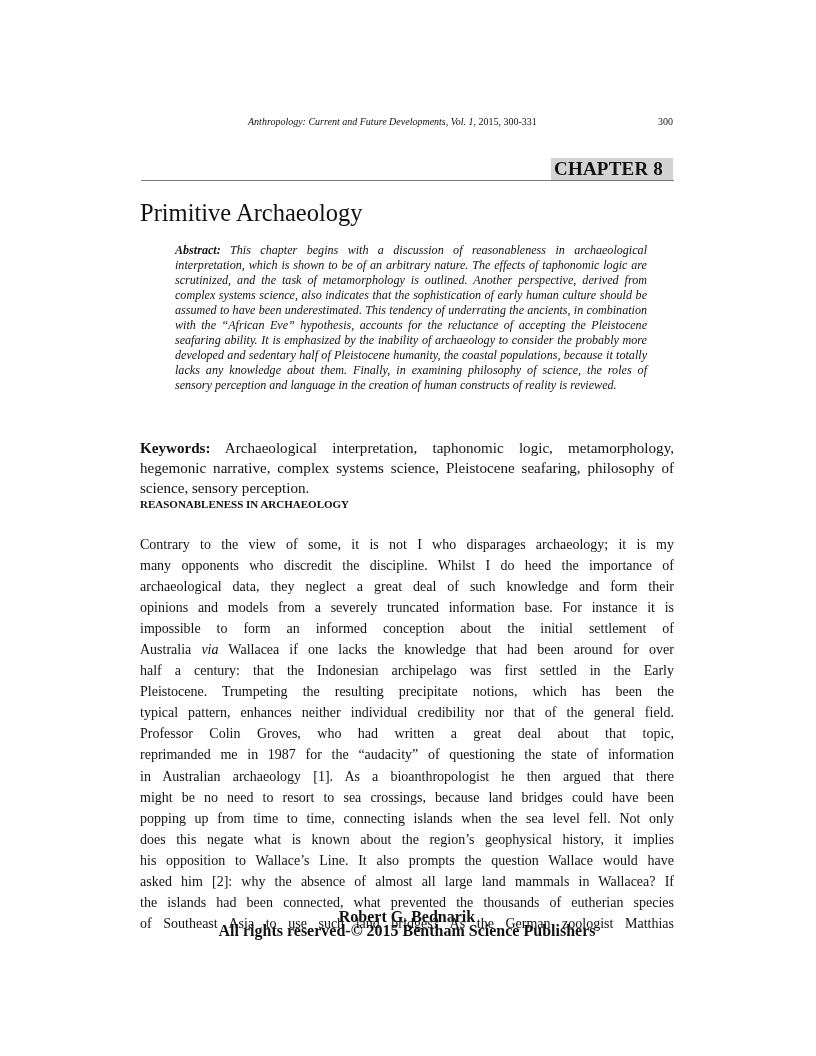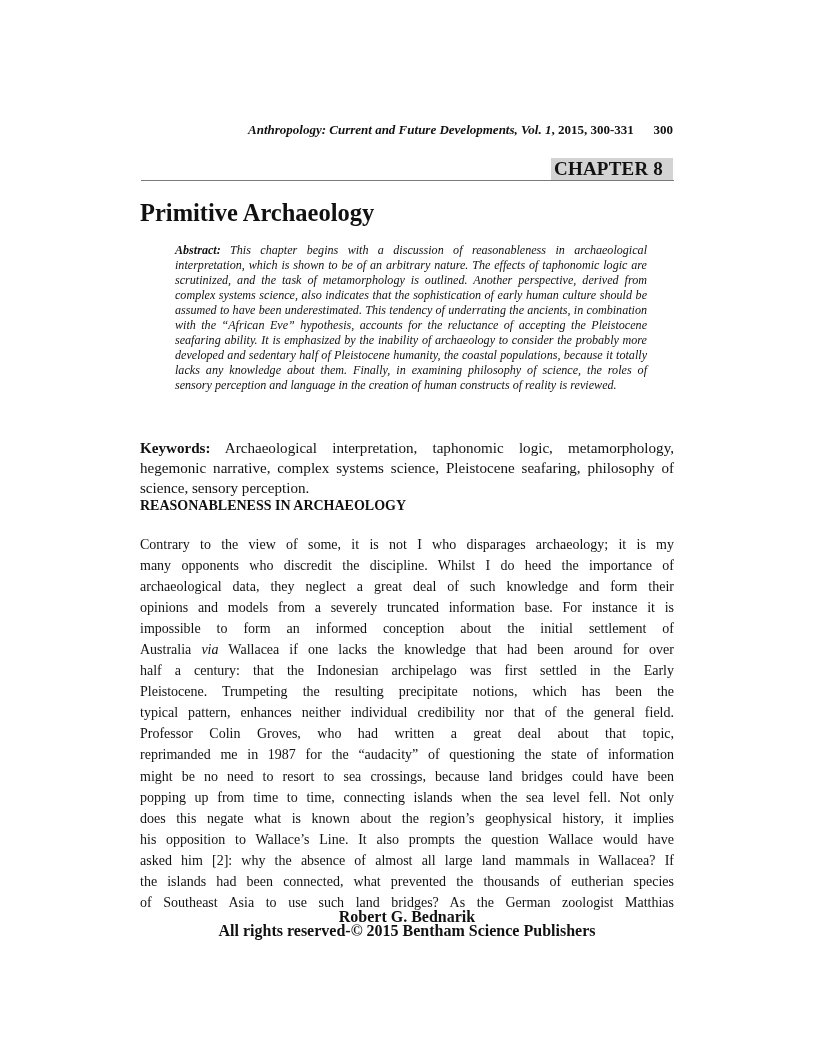--- a/index.html
+++ b/index.html
@@ -12,24 +12,24 @@
       height: 1056px;
       position: relative;
       overflow: hidden;
       font-family: "Liberation Serif", "DejaVu Serif", serif;
       color: #111111;
     }
     .running-header {
       position: absolute;
       left: 140px;
       width: 533px;
-      top: 122px;
+      top: 116px;
       height: 16px;
-      font-size: 13px;
-      font-weight: bold;
+      font-size: 10px;
+      font-weight: normal;
     }
     .running-header .journal {
       position: absolute;
       left: 108px;
       top: 0;
       font-style: italic;
       white-space: nowrap;
     }
     .running-header .journal .plain { font-style: normal; }
     .running-header .journal .vol { font-style: italic; }
@@ -56,21 +56,21 @@
       width: 533px;
       top: 180px;
       height: 0;
       border-top: 1.5px solid #7a7a7a;
     }
     .chapter-title {
       position: absolute;
       left: 140px;
       top: 199px;
       font-size: 24.5px;
-      font-weight: bold;
+      font-weight: normal;
       margin: 0;
       white-space: nowrap;
       color: #111;
     }
     .abstract {
       position: absolute;
       left: 172px;
       width: 472px;
       top: 240px;
       font-size: 12.1px;
@@ -88,21 +88,21 @@
       font-size: 15.1px;
       line-height: 20px;
       text-align: justify;
       margin: 0;
     }
     .keywords .label { font-weight: bold; }
     .section-heading {
       position: absolute;
       left: 140px;
       top: 498px;
-      font-size: 14px;
+      font-size: 11px;
       font-weight: bold;
       margin: 0;
       white-space: nowrap;
     }
     .body-text {
       position: absolute;
       left: 140px;
       width: 534px;
       top: 534px;
       font-size: 14px;
@@ -152,20 +152,21 @@
   <span class="line">many opponents who discredit the discipline. Whilst I do heed the importance of</span>
   <span class="line">archaeological data, they neglect a great deal of such knowledge and form their</span>
   <span class="line">opinions and models from a severely truncated information base. For instance it is</span>
   <span class="line">impossible to form an informed conception about the initial settlement of</span>
   <span class="line"><span>Australia </span><em>via</em><span> Wallacea if one lacks the knowledge that had been around for over</span></span>
   <span class="line">half a century: that the Indonesian archipelago was first settled in the Early</span>
   <span class="line">Pleistocene. Trumpeting the resulting precipitate notions, which has been the</span>
   <span class="line">typical pattern, enhances neither individual credibility nor that of the general field.</span>
   <span class="line">Professor Colin Groves, who had written a great deal about that topic,</span>
   <span class="line">reprimanded me in 1987 for the “audacity” of questioning the state of information</span>
+  <span class="line">in Australian archaeology [1]. As a bioanthropologist he then argued that there</span>
   <span class="line">might be no need to resort to sea crossings, because land bridges could have been</span>
   <span class="line">popping up from time to time, connecting islands when the sea level fell. Not only</span>
   <span class="line">does this negate what is known about the region’s geophysical history, it implies</span>
   <span class="line">his opposition to Wallace’s Line. It also prompts the question Wallace would have</span>
   <span class="line">asked him [2]: why the absence of almost all large land mammals in Wallacea? If</span>
   <span class="line">the islands had been connected, what prevented the thousands of eutherian species</span>
   <span class="line">of Southeast Asia to use such land bridges? As the German zoologist Matthias</span>
 </div>
 
 <div class="footer">

